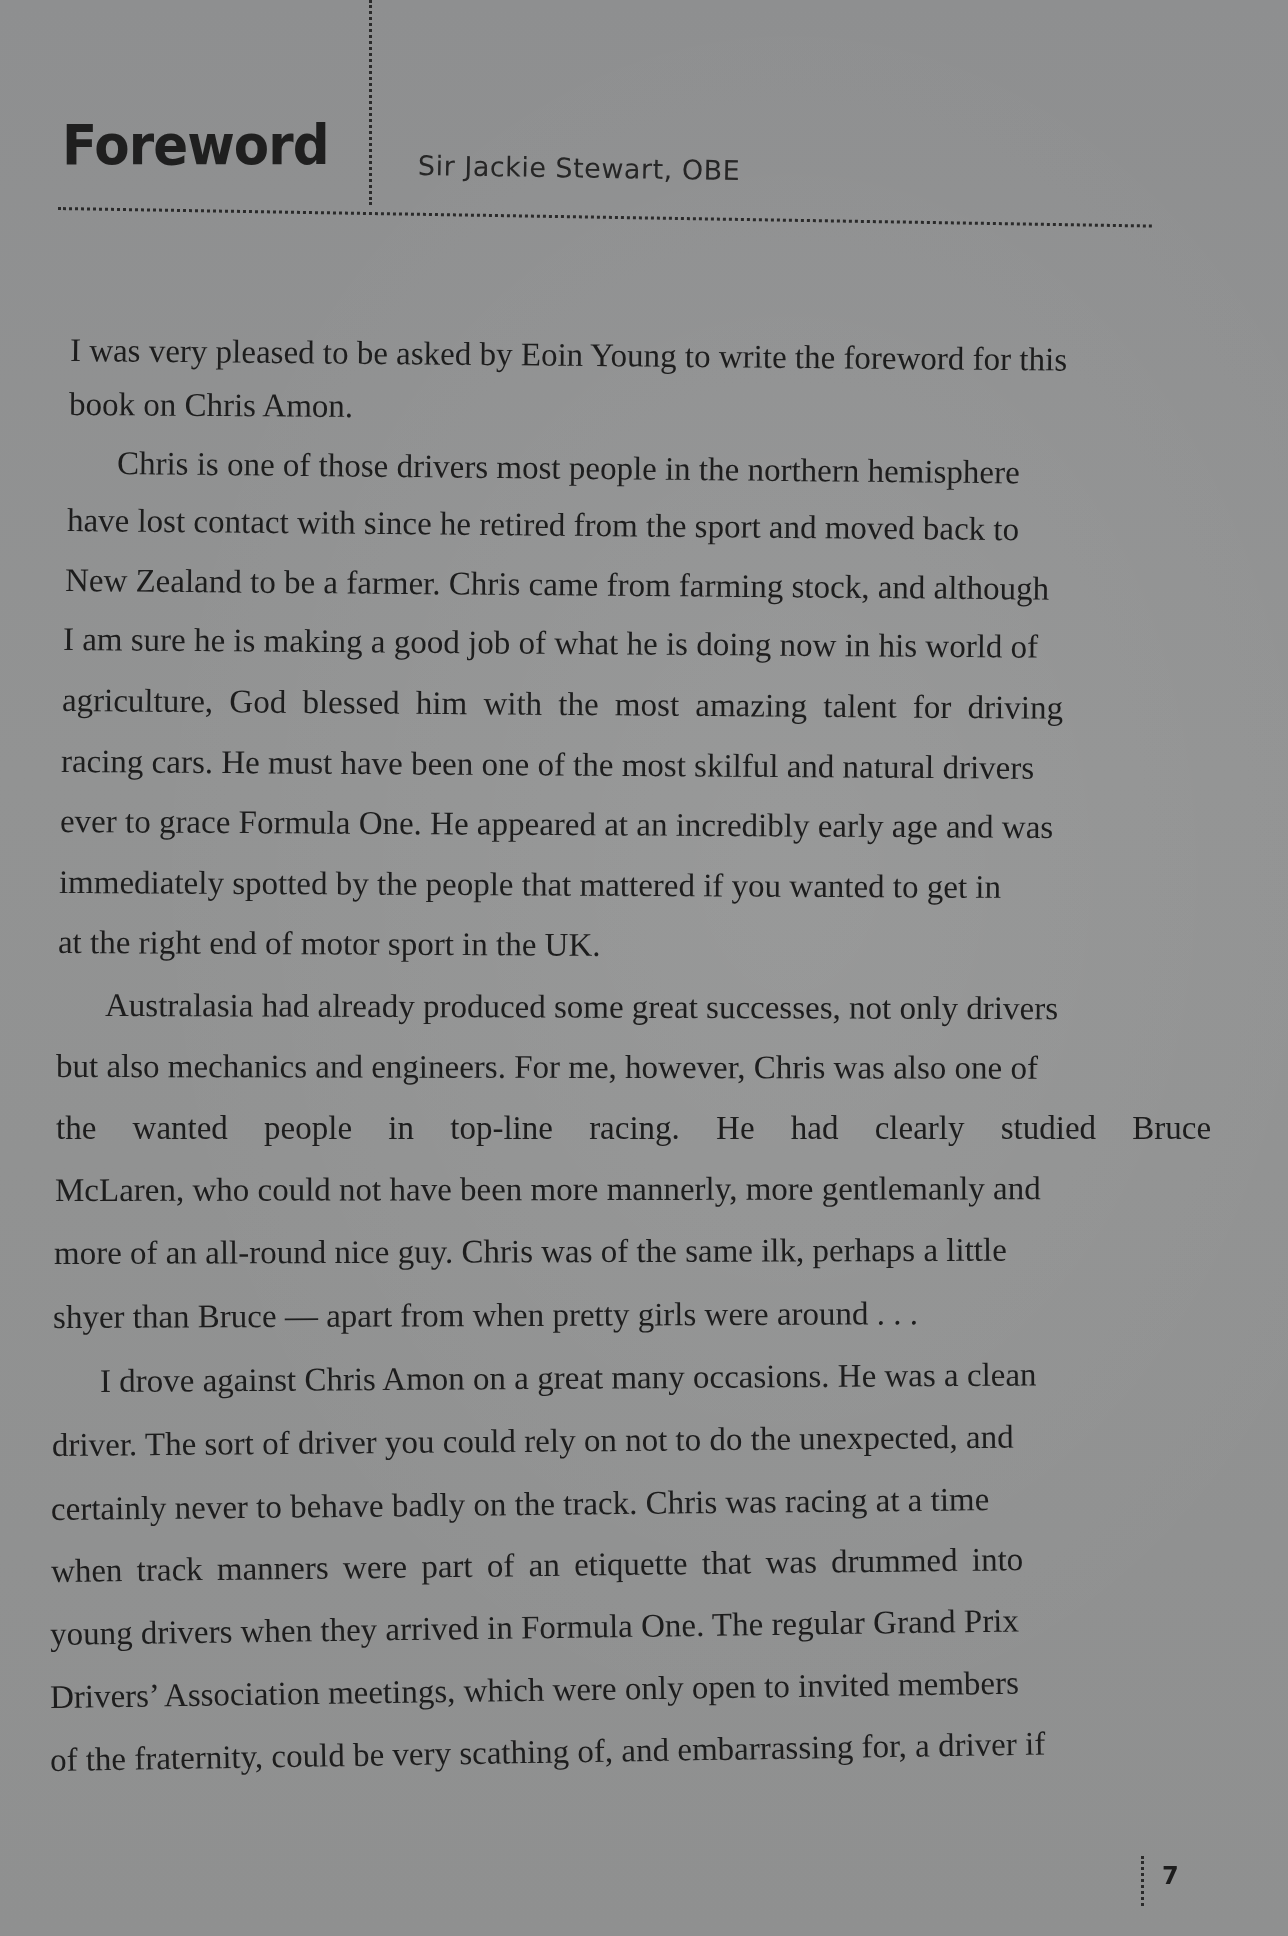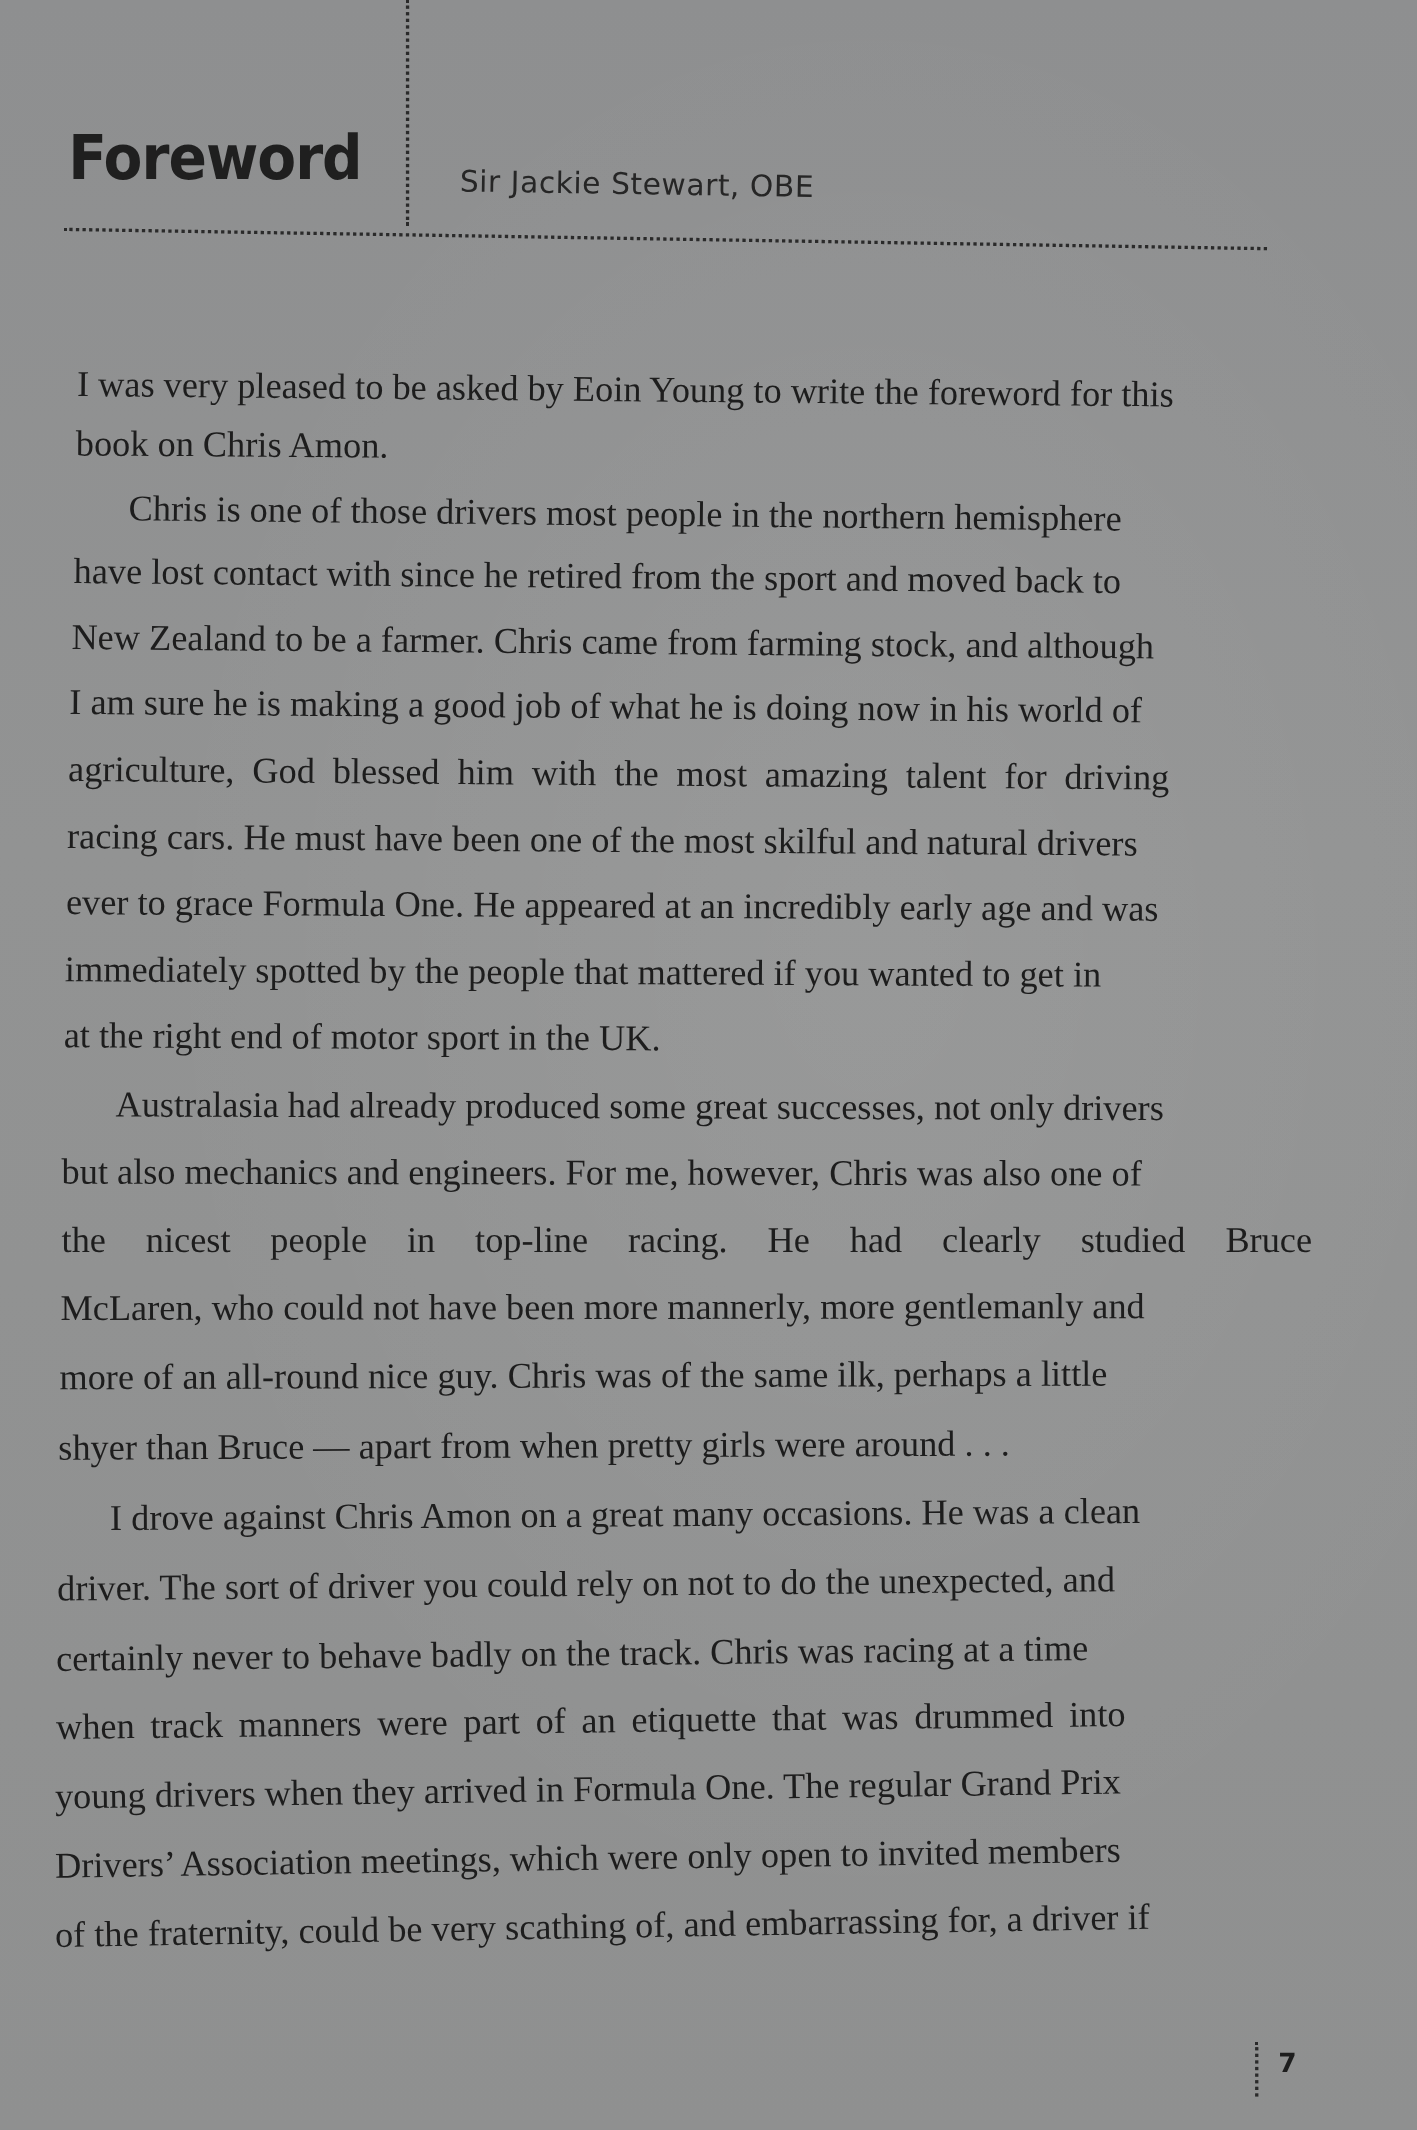--- a/index.html
+++ b/index.html
@@ -112,21 +112,21 @@
     <div class="line" style="left:51px; top:500px; transform:rotate(0.55deg);">have lost contact with since he retired from the sport and moved back to</div>
     <div class="line" style="left:49px; top:560px; transform:rotate(0.5deg);">New Zealand to be a farmer. Chris came from farming stock, and although</div>
     <div class="line" style="left:47px; top:619px; transform:rotate(0.45deg);">I am sure he is making a good job of what he is doing now in his world of</div>
     <div class="line" style="left:46px; top:680px; transform:rotate(0.45deg); word-spacing:8px;">agriculture, God blessed him with the most amazing talent for driving</div>
     <div class="line" style="left:45px; top:741px; transform:rotate(0.4deg);">racing cars. He must have been one of the most skilful and natural drivers</div>
     <div class="line" style="left:44px; top:801px; transform:rotate(0.35deg);">ever to grace Formula One. He appeared at an incredibly early age and was</div>
     <div class="line" style="left:43px; top:862px; transform:rotate(0.3deg);">immediately spotted by the people that mattered if you wanted to get in</div>
     <div class="line" style="left:42px; top:922px; transform:rotate(0.3deg);">at the right end of motor sport in the UK.</div>
     <div class="line" style="left:89px; top:985px; transform:rotate(0.2deg);">Australasia had already produced some great successes, not only drivers</div>
     <div class="line" style="left:40px; top:1046px; transform:rotate(0.1deg);">but also mechanics and engineers. For me, however, Chris was also one of</div>
-    <div class="line" style="left:40px; top:1108px; word-spacing:28px;">the nicest people in top-line racing. He had clearly studied Bruce</div>
+    <div class="line" style="left:40px; top:1108px; word-spacing:28px;">the wanted people in top-line racing. He had clearly studied Bruce</div>
     <div class="line" style="left:39px; top:1170px; transform:rotate(-0.1deg);">McLaren, who could not have been more mannerly, more gentlemanly and</div>
     <div class="line" style="left:38px; top:1233px; transform:rotate(-0.2deg);">more of an all-round nice guy. Chris was of the same ilk, perhaps a little</div>
     <div class="line" style="left:37px; top:1297px; transform:rotate(-0.25deg);">shyer than Bruce — apart from when pretty girls were around . . .</div>
     <div class="line" style="left:84px; top:1361px; transform:rotate(-0.4deg);">I drove against Chris Amon on a great many occasions. He was a clean</div>
     <div class="line" style="left:36px; top:1425px; transform:rotate(-0.5deg);">driver. The sort of driver you could rely on not to do the unexpected, and</div>
     <div class="line" style="left:35px; top:1489px; transform:rotate(-0.6deg);">certainly never to behave badly on the track. Chris was racing at a time</div>
     <div class="line" style="left:35px; top:1551px; transform:rotate(-0.7deg); word-spacing:6px;">when track manners were part of an etiquette that was drummed into</div>
     <div class="line" style="left:34px; top:1614px; transform:rotate(-0.8deg);">young drivers when they arrived in Formula One. The regular Grand Prix</div>
     <div class="line" style="left:34px; top:1677px; transform:rotate(-0.85deg);">Drivers’ Association meetings, which were only open to invited members</div>
     <div class="line" style="left:34px; top:1740px; transform:rotate(-0.95deg);">of the fraternity, could be very scathing of, and embarrassing for, a driver if</div>

